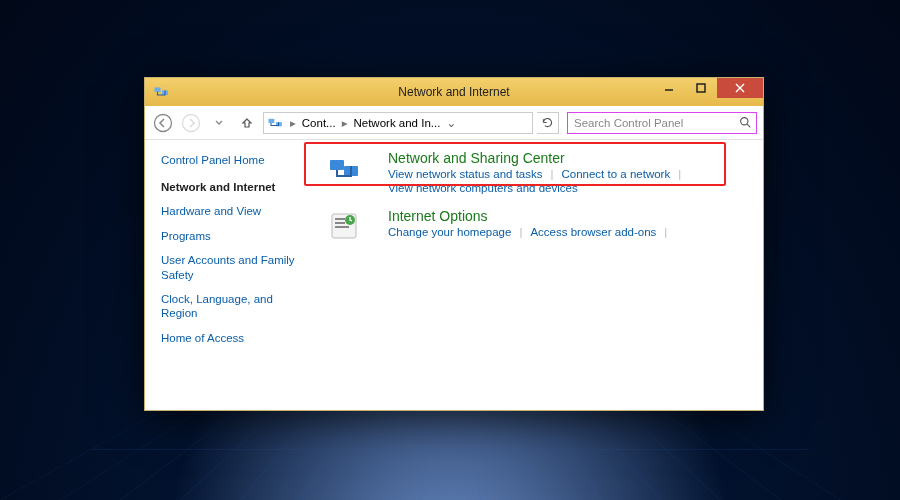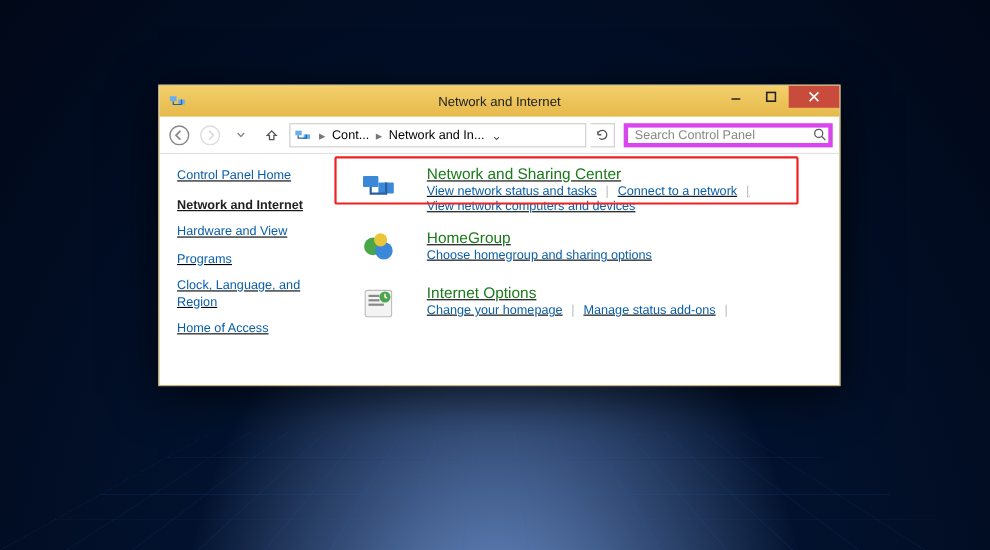--- a/index.html
+++ b/index.html
@@ -10,21 +10,21 @@
     }
     .grid-overlay {
       position:absolute; inset:0; pointer-events:none;
       background:
         repeating-linear-gradient(to right, rgba(30,100,200,.15) 0 1px, transparent 1px 60px),
         repeating-linear-gradient(to bottom, rgba(30,100,200,.15) 0 1px, transparent 1px 60px);
       transform: perspective(400px) rotateX(58deg) translateY(140px);
       transform-origin: 50% 100%;
     }
     .window {
-      position:absolute; left:144px; top:77px; width:620px; height:274px;
+      position:absolute; left:144px; top:77px; width:620px; height:334px;
       background:#fff; border:1px solid #c8b16b; box-shadow:0 8px 40px rgba(0,0,0,.7);
       display:flex; flex-direction:column;
     }
     
     .titlebar {
       height:28px; background:linear-gradient(#f3cf6c,#e6b94a);
       display:flex; align-items:center; justify-content:center;
       position:relative; font-size:12px; color:#222;
     }
     .title-icon { position:absolute; left:8px; top:5px; width:18px; height:18px; }
@@ -41,26 +41,26 @@
     .nav-btn.disabled{color:#ccc}
     .breadcrumb {
       flex:1; height:22px; border:1px solid #ccc; display:flex; align-items:center;
       font-size:11.5px; min-width:0; padding-right:2px;
     }
     .bc-icon{width:20px;height:20px;margin:0 2px;flex:none}
     .bc-seg{padding:0 4px;white-space:nowrap;overflow:hidden;text-overflow:ellipsis;cursor:pointer}
     .bc-sep{color:#777;padding:0 2px;flex:none}
     .bc-dd{width:14px;color:#555;flex:none;text-align:center;cursor:pointer}
     .refresh-btn{width:22px;height:22px;border:1px solid #ccc;border-left:none;display:flex;align-items:center;justify-content:center;cursor:pointer}
-    .searchbox{width:190px;height:22px;border:4px solid #d946ef;margin-left:4px;display:flex;align-items:center}
+    .searchbox{width:190px;height:22px;border:1px solid #d946ef;margin-left:4px;display:flex;align-items:center}
     .searchbox input{border:none;flex:1;font-size:11.5px;padding:0 6px;outline:none;background:transparent;color:#555}
     .searchbox input::placeholder{color:#888}
     .search-icon{width:22px;display:flex;align-items:center;justify-content:center;color:#555}
     
-    .body { flex:1; display:flex; min-height:0;text-decoration:underline; }
+    .body { flex:1; display:flex; min-height:0; }
     .sidebar { width:175px; padding:14px 12px 10px 16px; font-size:11.5px; }
     .sidebar .home { color:#0a5ea8; margin-bottom:14px; cursor:pointer }
     .sidebar .item { color:#0a5ea8; margin-bottom:10px; line-height:1.25; cursor:pointer }
     .sidebar .item.active { color:#222; font-weight:600 }
     .main { flex:1; padding:10px 14px 10px 6px; font-size:11.5px; position:relative }
     .cat { margin-bottom:14px; display:flex; gap:26px }
     .cat-icon { width:36px; height:36px; flex:none }
     .cat-content { flex:1 }
     .cat-title { color:#1a7a1a; font-size:14px; margin-bottom:2px; cursor:pointer }
     .sublinks { display:flex; flex-wrap:wrap; column-gap:8px; row-gap:2px; align-items:flex-start }
@@ -160,20 +160,21 @@
     </div>
   </div>
 
   <div class="body">
     <div class="sidebar">
       <div class="home">Control Panel Home</div>
       <div class="sb-items">
           <div class="item active">Network and Internet</div>
           <div class="item">Hardware and View</div>
           <div class="item">Programs</div>
+          <div class="item">User Accounts and Family Safety</div>
           <div class="item">Clock, Language, and Region</div>
           <div class="item">Home of Access</div>
         </div>
     </div>
 
     <div class="main">
       <div class="highlight-box"></div>
       <div class="cats">
           <div class="cat">
             <div class="cat-icon"><svg viewBox="0 0 36 36">
@@ -182,51 +183,38 @@
                 <path d="M11 20v6h14v-10" stroke="#2a5fa0" stroke-width="2" fill="none"></path>
               </svg></div>
             <div class="cat-content">
               <div class="cat-title">Network and Sharing Center</div>
               <div class="sublinks">
                 <span class="sublink">View network status and tasks</span>
                 <span class="sep">|</span>
                 <span class="sublink">Connect to a network</span>
                 <span class="sep">|</span>
                 <span class="sublink">View network computers and devices</span>
-              </div>
-            </div>
-          </div>
-          <div class="cat">
-            <div class="cat-icon"><svg viewBox="0 0 36 36">
-                <circle cx="13" cy="16" r="8" fill="#4aa64a"></circle>
-                <circle cx="23" cy="20" r="8" fill="#3b88d8"></circle>
-                <circle cx="20" cy="10" r="6" fill="#e8c63a"></circle>
-              </svg></div>
-            <div class="cat-content">
-              <div class="cat-title">HomeGroup</div>
-              <div class="sublinks">
-                <span class="sublink">Choose homegroup and sharing options</span>
               </div>
             </div>
           </div>
           <div class="cat">
             <div class="cat-icon"><svg viewBox="0 0 36 36">
                 <rect x="6" y="6" width="24" height="24" rx="2" fill="#f4f4f4" stroke="#bbb"></rect>
                 <circle cx="24" cy="12" r="5" fill="#4aa64a"></circle>
                 <path d="M24 9v3l2 1" stroke="#fff" stroke-width="1.3" fill="none"></path>
                 <rect x="9" y="10" width="10" height="2" fill="#888"></rect>
                 <rect x="9" y="14" width="10" height="2" fill="#888"></rect>
                 <rect x="9" y="18" width="14" height="2" fill="#888"></rect>
               </svg></div>
             <div class="cat-content">
               <div class="cat-title">Internet Options</div>
               <div class="sublinks">
                 <span class="sublink">Change your homepage</span>
                 <span class="sep">|</span>
-                <span class="sublink">Manage status add-ons</span>
+                <span class="sublink">Access browser add-ons</span>
                 <span class="sep">|</span>
               </div>
             </div>
           </div>
         </div>
     </div>
   </div>
 
 </div>
 

